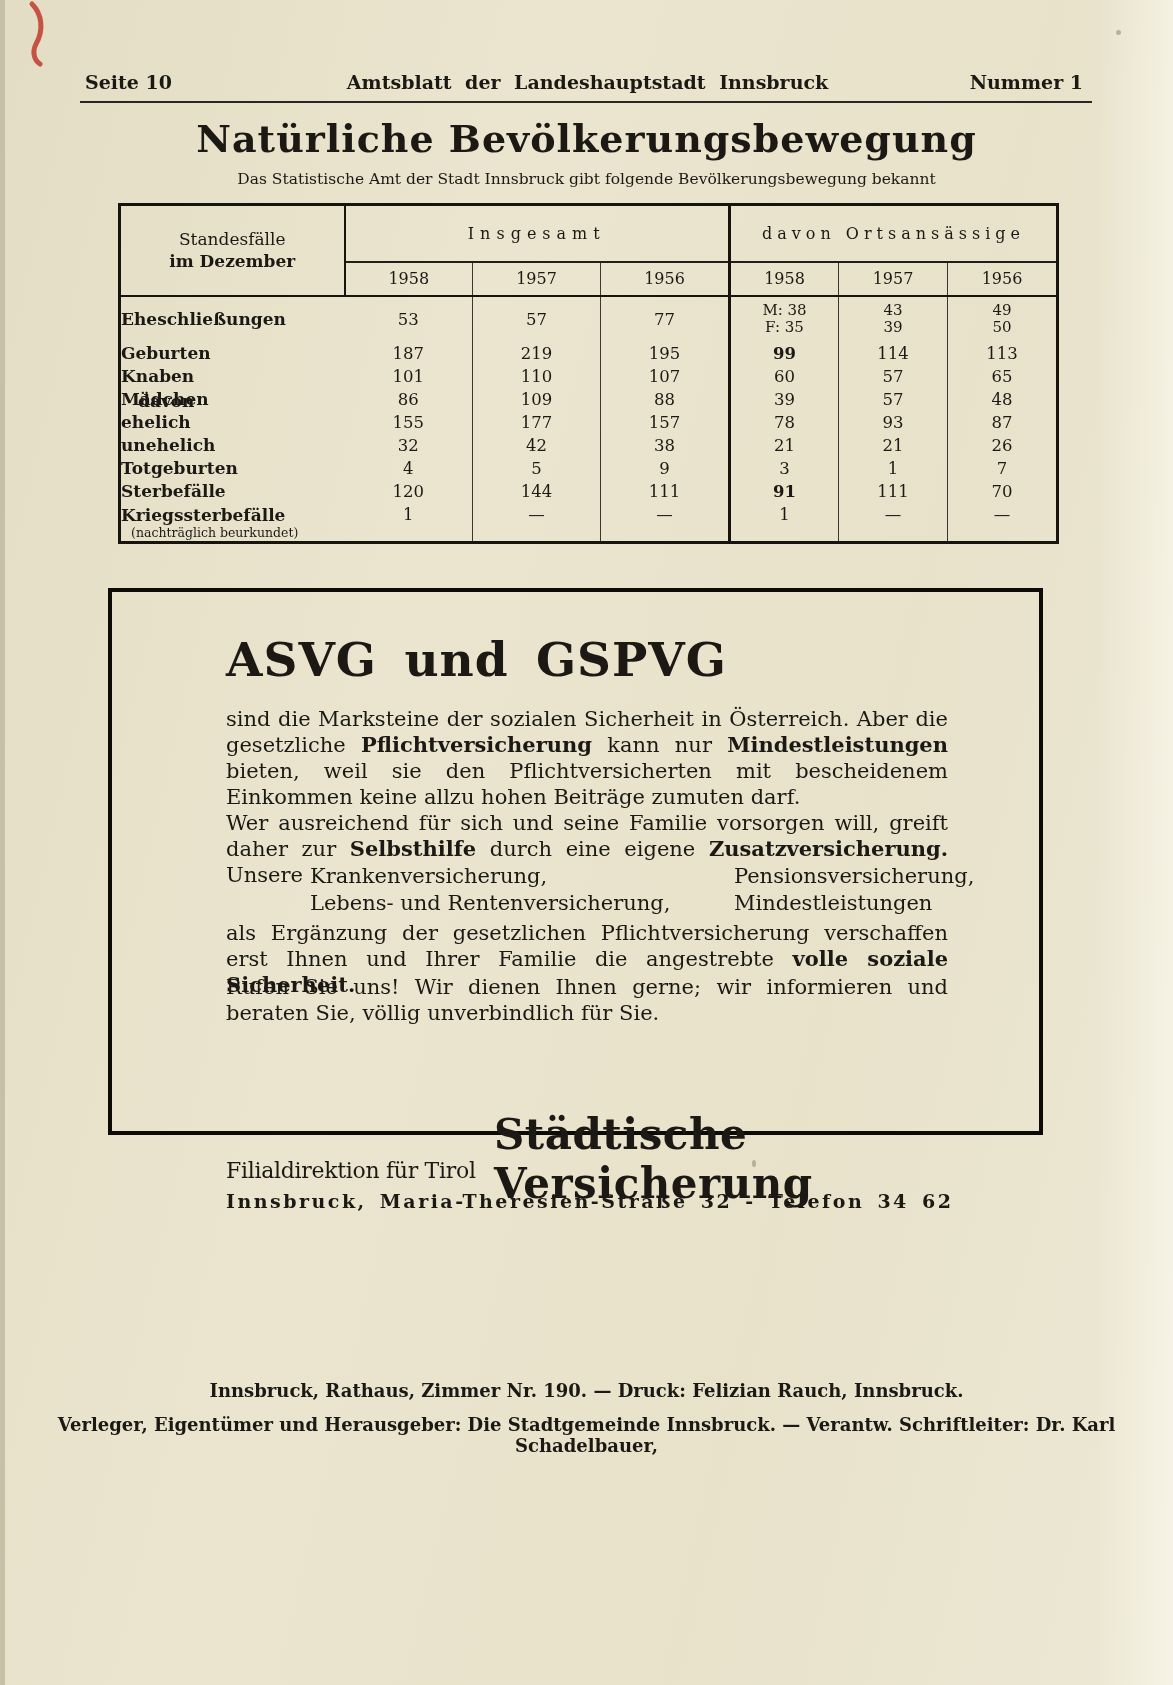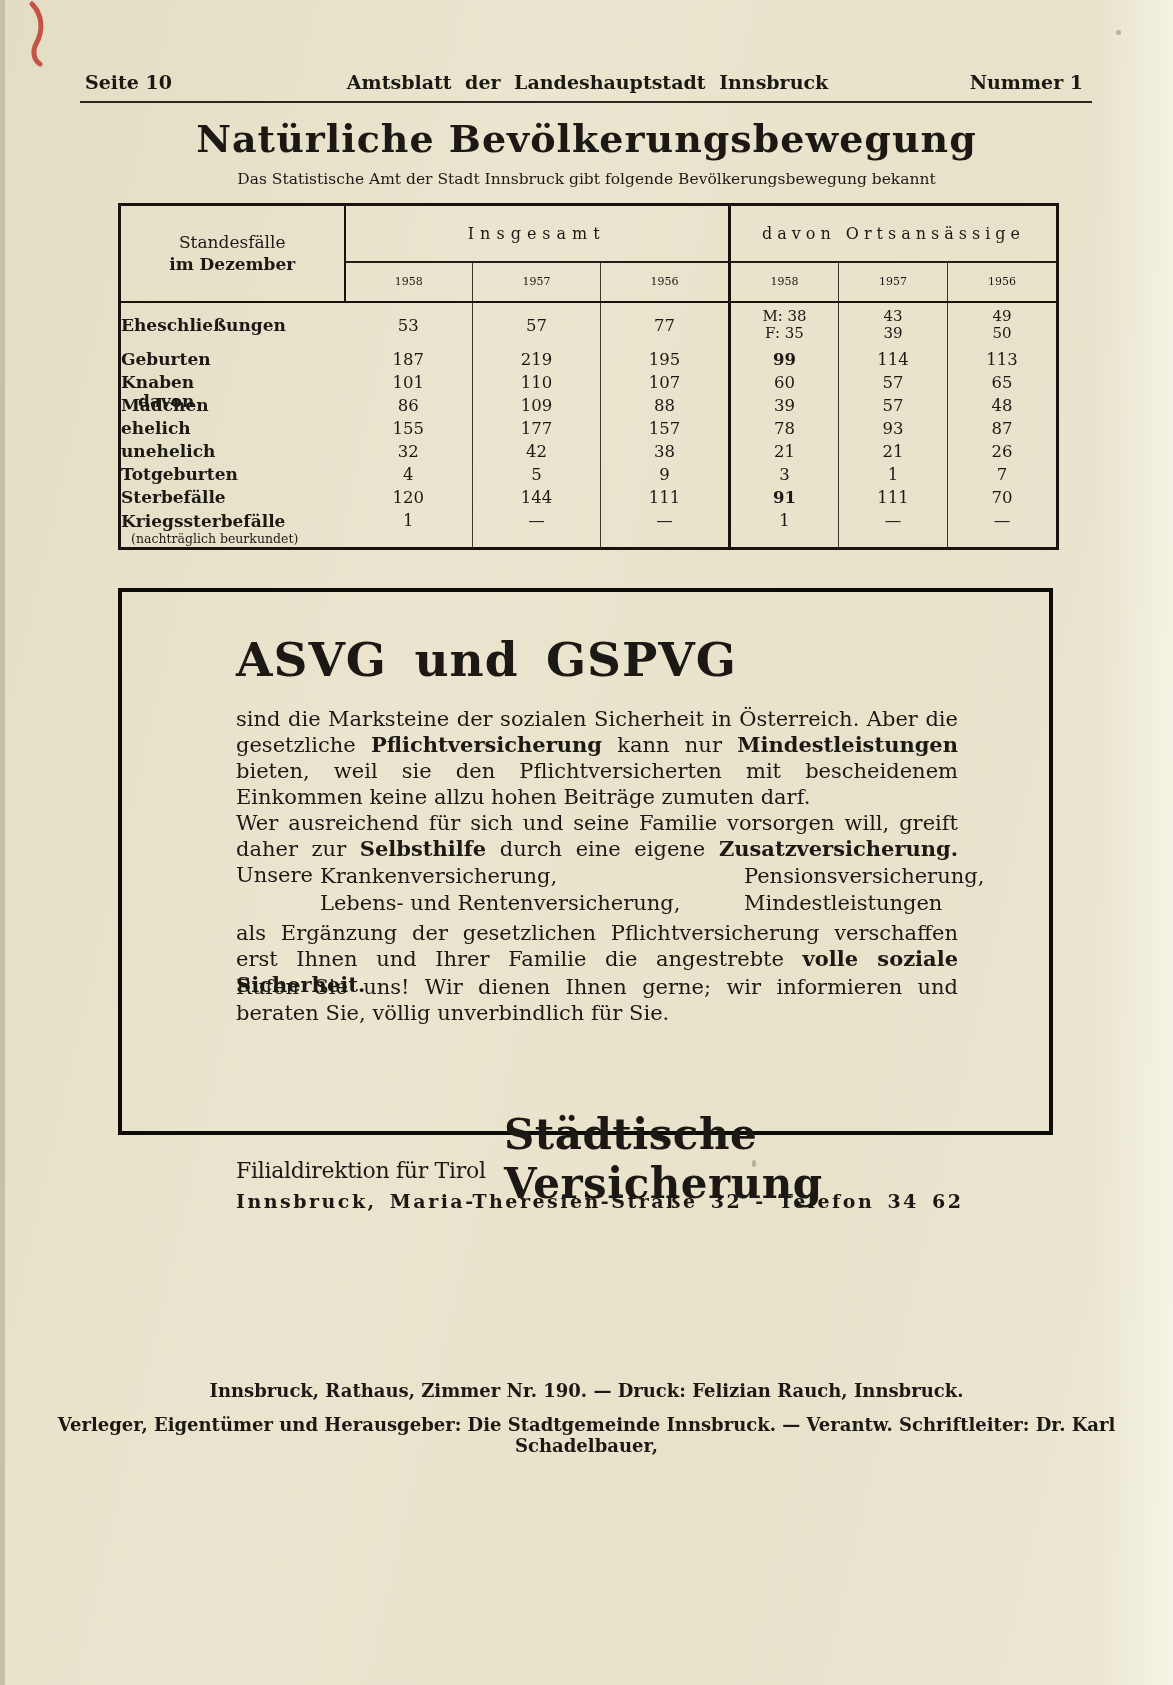--- a/index.html
+++ b/index.html
@@ -33,41 +33,41 @@
     border:3px solid #17130e; background:transparent;padding-left:32px; }
   table.stats td, table.stats th { padding:0; font-weight:normal; }
   col.cstub{width:225px;} col.ca{width:128px;} col.cb{width:128px;} col.cc{width:129px;}
   col.cd{width:109px;} col.ce{width:109px;} col.cf{width:110px;}
   .stub { border-right:2.5px solid #17130e; border-bottom:2.5px solid #17130e;
     text-align:center; font-size:17px; line-height:22px; }
   .stub .l2 { font-weight:700; }
   .grp { height:57px; text-align:center; font-size:16px; letter-spacing:6px;
     border-bottom:2px solid #221d16; vertical-align:middle; }
   .grp.sec { border-left:3px solid #17130e; letter-spacing:5px; }
-  tr.years td { height:40px; text-align:center; font-size:11px; vertical-align:middle;
+  tr.years td { height:34px; text-align:center; font-size:16px; vertical-align:middle;
     border-bottom:2.5px solid #17130e; }
   tr.years td.thin { border-left:1px solid #3c362c; }
   tr.years td.sec  { border-left:3px solid #17130e; }
   tbody.data td { font-size:16.5px; text-align:center; vertical-align:middle; }
   tbody.data td.num.thin { border-left:1px solid #3c362c; }
   tbody.data td.num.sec  { border-left:3px solid #17130e; }
   tbody.data td.b { font-weight:700; }
   tbody.data td.mf { font-size:15px; line-height:17px; white-space:pre-line; }
   tbody.data td.num { white-space:pre-line; }
   tbody.data td.rowlabel { text-align:left; font-size:17px; font-weight:700; }
   tbody.data tr { height:23px; }
   tbody.data tr.tall { height:46px; }
   tbody.data tr.last { height:40px; }
   tbody.data tr.last td { vertical-align:top; padding-top:2px; }
   .ind0{ padding-left:13px; } .ind1{ padding-left:31px; } .ind2{ padding-left:57px; }
   .sublabel { display:block; font-size:12.5px; font-weight:400; padding-left:10px; margin-top:0px; }
   .davon-float { position:absolute; left:20px; top:188px; font-size:17px; font-weight:700; }
 
   
-  .ad { position:absolute; left:118px; top:588px; width:935px; height:547px;
+  .ad { position:absolute; left:108px; top:588px; width:935px; height:547px;
     border:4px solid #0d0b08; }
   .ad .h1 { position:absolute; left:114px; top:40px; font-size:47px; font-weight:700;
     letter-spacing:1px; word-spacing:10px; }
   .ad p.body { position:absolute; left:114px; width:722px; margin:0; font-size:21px;
     line-height:26px; text-align:justify; }
   .ad p.p1 { top:114px; } .ad p.p2 { top:218px; }
   .ad .vlist { position:absolute; left:198px; top:272px; width:650px;
     display:grid; grid-template-columns:424px auto; grid-auto-rows:27px;
     font-size:21px; }
   .ad p.p3 { top:328px; } .ad p.p4 { top:382px; }

